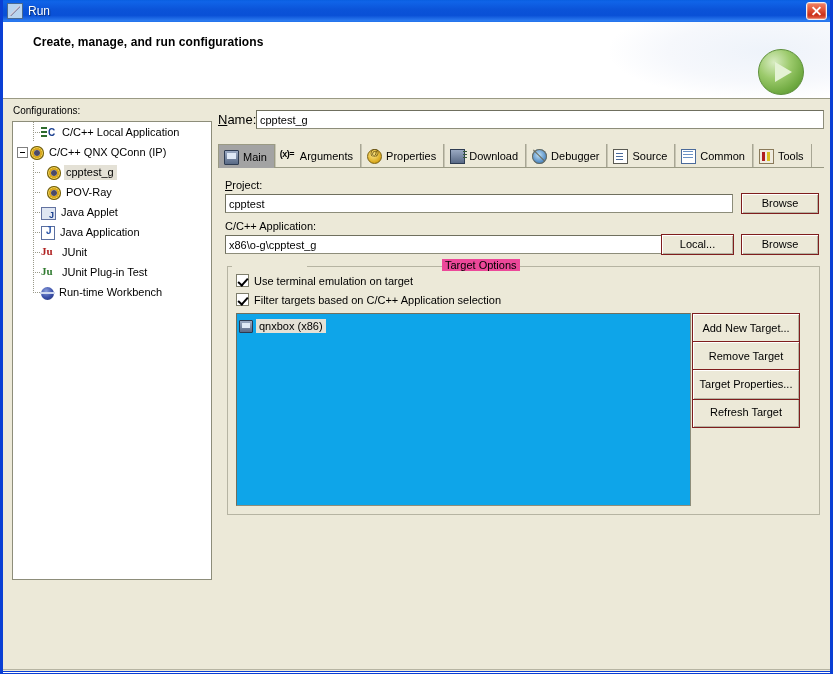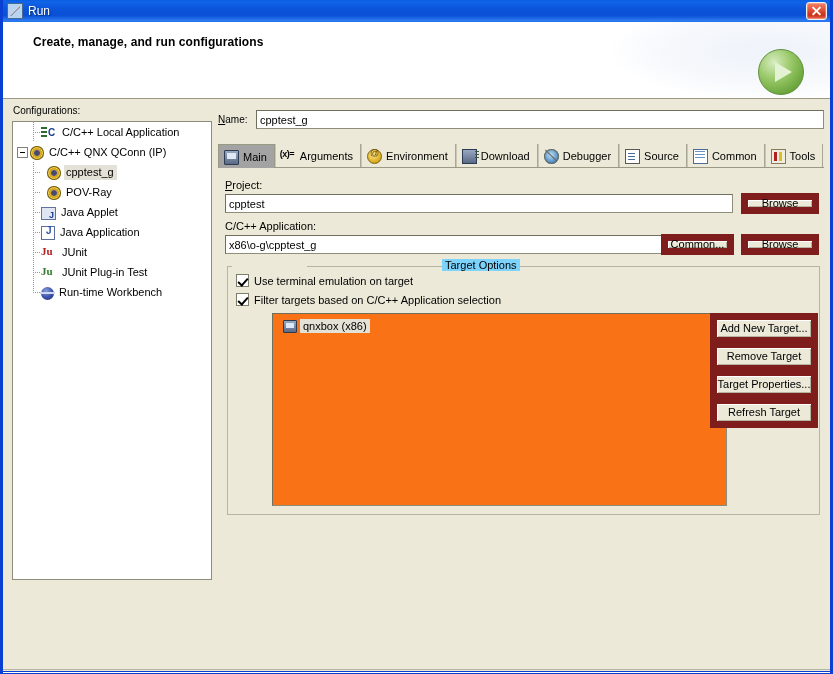--- a/index.html
+++ b/index.html
@@ -313,21 +313,21 @@
     content: "";
     position: absolute;
     left: 2px; top: 2px;
     width: 8px; height: 5px;
     background: #dfe9f6;
   }
 
   
   .btn {
     background: #ece9d8;
-    border: 7px solid #7f1d1d;
+    border: 1px solid #7f1d1d;
     box-shadow: inset 1px 1px 0 #ffffff, inset -1px -1px 0 #b5b3a2;
     font-family: "Liberation Sans", sans-serif;
     font-size: 11px;
     color: #000;
     text-align: center;
     box-sizing: border-box;
     cursor: pointer;
     padding: 0;
     line-height: 1;
     display: flex;
@@ -342,21 +342,21 @@
     right: 4px; bottom: 0;
   }
   #name-row {
     position: absolute;
     left: 0; top: 10px;
     right: 2px;
     height: 20px;
     display: flex;
     align-items: center;
   }
-  #name-label { width: 38px; font-size: 10px; }
+  #name-label { width: 38px; font-size: 13px; }
   .u { text-decoration: underline; }
   .txtfield {
     background: #fff;
     border: 1px solid #8d8d7a;
     border-top-color: #6f6f5e;
     border-left-color: #6f6f5e;
     box-sizing: border-box;
     font-family: "Liberation Sans", sans-serif;
     font-size: 11px;
     color: #000;
@@ -456,21 +456,21 @@
   #target-group-top::before {
     content:""; position:absolute; left:0; top:0; width:5px; height:1px; background:#b6b4a2;
   }
   #target-group-top::after {
     content:""; position:absolute; left:80px; right:0; top:0; height:1px; background:#b6b4a2;
   }
   #target-legend {
     position: absolute;
     left: 224px; top: 92px;
     font-size: 11px;
-    background: #7dd3fc;
+    background: #ec4899;
     padding: 0 3px;
     z-index: 3;
   }
   .chk-row {
     position: absolute;
     display: flex;
     align-items: flex-end;
     font-size: 11px;
     white-space: nowrap;
   }
@@ -492,39 +492,38 @@
     left: 3px; top: 1px;
     width: 4px; height: 8px;
     border: solid #000;
     border-width: 0 2px 2px 0;
     transform: rotate(42deg);
   }
   #target-list {
     position: absolute;
     left: 18px; top: 146px;
     width: 455px; height: 193px;
-    background: #f97316;
+    background: #0ea5e9;
     border: 1px solid #8d8d7a;
     border-top-color: #6f6f5e;
     border-left-color: #6f6f5e;
     box-sizing: border-box;
-    padding: 3px 10px;
+    padding: 3px 2px;
     overflow: hidden;
-    margin-left: 36px;
   }
   #target-item {
     display: flex;
     align-items: center;
     height: 17px;
     font-size: 11px;
     width: max-content;
     padding-right: 4px;
   }
   #target-item .tname { background:#e4e1d6; padding: 1px 3px; }
-  .tgt-btn { position: absolute; left: 492px; width: 108px; height: 31px; }
+  .tgt-btn { position: absolute; left: 474px; width: 108px; height: 31px; }
   #btn-add-target    { top: 146px; }
   #btn-remove-target { top: 174px; }
   #btn-target-props  { top: 202px; }
   #btn-refresh-target{ top: 230px; }
 
   
   #sep1 {
     position: absolute;
     left: 0; right: 0; top: 570px;
     height: 2px;
@@ -634,21 +633,21 @@
         <div class="tab active">
           <span class="ticon ti-main"></span>
           <span>Main</span>
         </div>
         <div class="tab">
           <span class="ticon ti-args"></span>
           <span>Arguments</span>
         </div>
         <div class="tab">
           <span class="ticon ti-env"></span>
-          <span>Environment</span>
+          <span>Properties</span>
         </div>
         <div class="tab">
           <span class="ticon ti-dl"></span>
           <span>Download</span>
         </div>
         <div class="tab">
           <span class="ticon ti-dbg"></span>
           <span>Debugger</span>
         </div>
         <div class="tab">
@@ -668,21 +667,21 @@
       <div id="tabcontent">
 
         <div class="field-label" id="project-label"><span class="u">P</span>roject:</div>
         <div class="txtfield" id="project-field">cpptest</div>
         <div class="btn" id="project-browse" style="left:523px;top:26px;width:78px;height:21px">
           <span>Browse</span>
         </div>
 
         <div class="field-label" id="app-label">C/C++ Application:</div>
         <div class="txtfield" id="app-field">x86\o-g\cpptest_g</div>
-        <div class="btn" id="app-search">Common...</div>
+        <div class="btn" id="app-search">Local...</div>
         <div class="btn" id="app-browse">Browse</div>
 
         <div id="target-group-top"></div>
         <div id="target-group"></div>
         <div id="target-legend">Target Options</div>
 
         <div class="chk-row" id="chk-terminal">
           <span class="checkbox checked"></span>
           <span>Use terminal emulation on target</span>
         </div>

